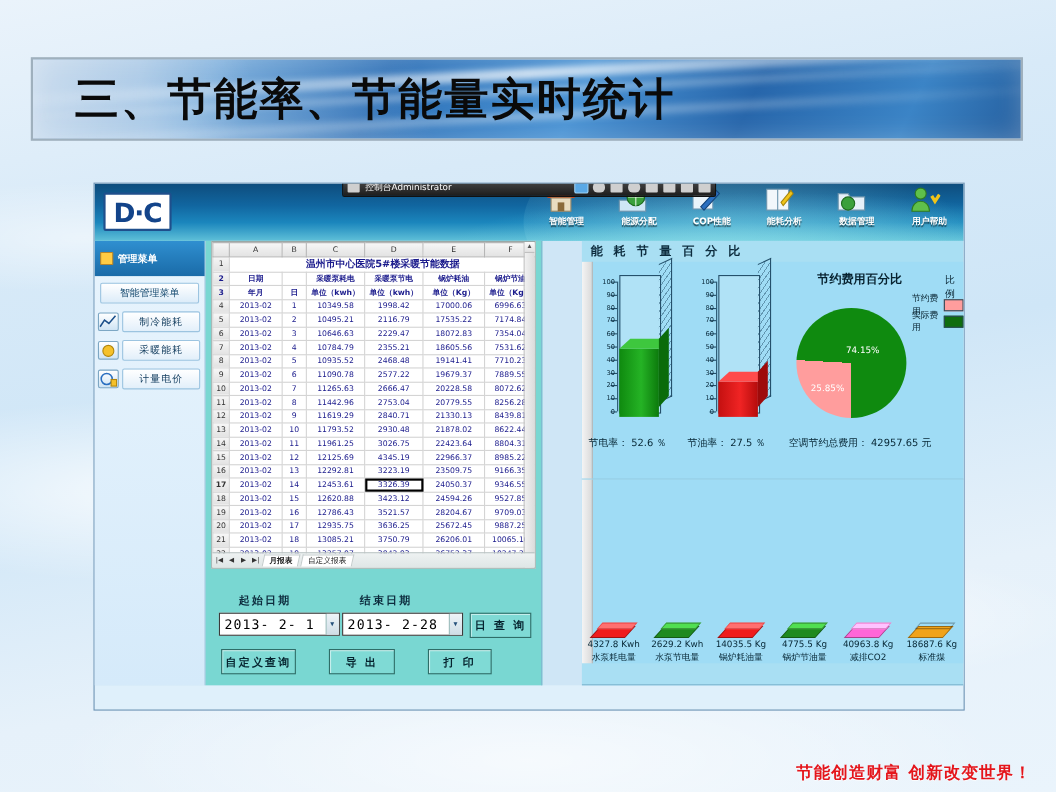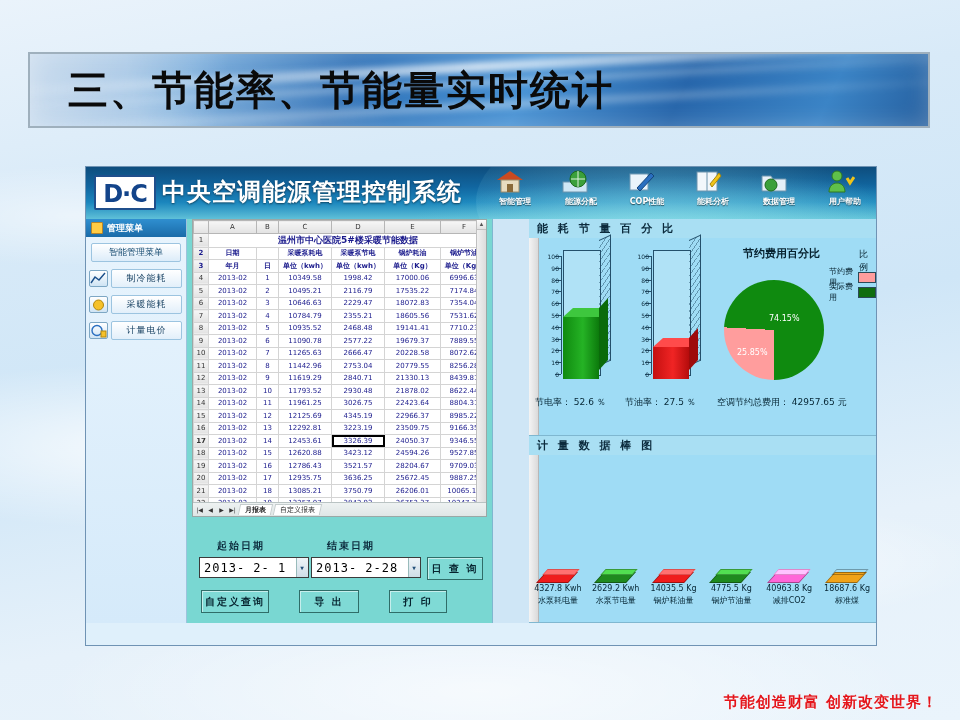--- a/index.html
+++ b/index.html
@@ -79,21 +79,21 @@
   .status-strip .dot{width:12px;height:12px;border-radius:50%;margin:0 5px 0 8px;
     background:radial-gradient(circle at 35% 30%,#a7e06a,#2f8f20);flex:none;}
   .ss-sys{position:absolute;display:flex;align-items:center;gap:4px;}
   .ss-sys .ic{width:13px;height:13px;border-radius:50%;
     background:radial-gradient(circle at 35% 30%,#cfe9ff,#3f86c8);}
   .ss-sys .ic.orange{background:radial-gradient(circle at 35% 30%,#ffe0a0,#e08a1e);}
   
   .app-body{display:flex;height:404px;background:#cfe6f6;}
   .sidebar{width:100px;background:linear-gradient(180deg,#e8f4fd,#d5eafa);
     border-right:1px solid #9dc3dd;}
-  .sb-head{height:18px;background:linear-gradient(180deg,#2f8fd0,#1a6ba8);
+  .sb-head{height:32px;background:linear-gradient(180deg,#2f8fd0,#1a6ba8);
     display:flex;align-items:center;gap:4px;padding-left:5px;}
   .sb-head .bx{width:10px;height:10px;background:#ffcc44;border:1px solid #b5852a;border-radius:1px;}
   .sb-head span{color:#fff;font-size:9px;font-weight:bold;
     font-family:"DejaVu Sans","Liberation Sans",sans-serif;}
   .sb-sub{margin:6px 5px 0 5px;height:17px;border:1px solid #9cc4e0;border-radius:2px;
     background:linear-gradient(180deg,#ffffff,#dcecf9);display:flex;align-items:center;
     justify-content:center;font-size:9px;color:#14496f;
     font-family:"DejaVu Sans","Liberation Sans",sans-serif;}
   .sb-item{margin:7px 4px 0 3px;display:flex;align-items:center;gap:3px;cursor:pointer;}
   .sb-ic{width:17px;height:15px;border:1px solid #7da7c4;border-radius:2px;flex:none;
@@ -179,21 +179,21 @@
     font-family:"DejaVu Sans","Liberation Sans",sans-serif;}
   .lg-row{position:absolute;display:flex;align-items:center;gap:4px;font-size:8px;color:#07222f;
     font-family:"DejaVu Sans","Liberation Sans",sans-serif;}
   .lg-sw{width:20px;height:9px;border:1px solid #2b4a58;}
   .pie{position:absolute;width:100px;height:100px;border-radius:50%;}
   .pie-lab{position:absolute;font-size:8px;color:#fff;
     font-family:"DejaVu Sans","Liberation Sans",sans-serif;}
   .total-fee{position:absolute;font-size:9px;color:#062634;
     font-family:"DejaVu Sans","Liberation Sans",sans-serif;white-space:nowrap;}
   
-  .bars-wrap{position:absolute;left:0;bottom:16px;width:100%;display:flex;}
+  .bars-wrap{position:absolute;left:0;bottom:0;width:100%;display:flex;}
   .bar-cell{flex:1;display:flex;flex-direction:column;align-items:center;gap:2px;}
   .flat-bar{width:34px;height:13px;position:relative;}
   .flat-bar .face{position:absolute;left:0;top:3px;width:30px;height:9px;transform:skewX(-42deg);
     border:1px solid rgba(0,0,0,.35);}
   .flat-bar .cap{position:absolute;left:4px;top:0px;width:30px;height:4px;transform:skewX(-42deg);
     border:1px solid rgba(0,0,0,.3);filter:brightness(1.25);}
   .bar-val{font-size:8px;color:#062634;white-space:nowrap;
     font-family:"DejaVu Sans","Liberation Sans",sans-serif;}
   .bar-cat{font-size:8px;color:#062634;white-space:nowrap;
     font-family:"DejaVu Sans","Liberation Sans",sans-serif;}
@@ -216,21 +216,20 @@
   <div class="title-text">三、节能率、节能量实时统计</div>
 </div>
 
 <div class="app-window">
 
   <div class="app-header">
     <div class="hdr-curve"></div>
     <div class="dc-logo">
       <span>D·C</span>
     </div>
-    <div class="hdr-title">中央空调能源管理控制系统</div>
 
     <div class="toolbar">
       <div class="tb-item">
         <div class="tb-glyph">
           <svg viewBox="0 0 30 27" width="30" height="27">
               <polygon points="15,3 28,12 2,12" fill="#c94a20"></polygon>
               <rect x="6" y="12" width="18" height="12" fill="#e8dcc0" stroke="#9c8b6a"></rect>
               <rect x="12" y="16" width="6" height="8" fill="#8a6a3a"></rect>
             </svg>
         </div>
@@ -279,20 +278,33 @@
           <svg viewBox="0 0 30 27" width="30" height="27">
               <circle cx="12" cy="8" r="5" fill="#5fc04a" stroke="#2e7a22"></circle>
               <path d="M4 24c0-6 4-9 8-9s8 3 8 9z" fill="#5fc04a" stroke="#2e7a22"></path>
               <path d="M22 10l3 5 4-6" stroke="#f0c419" stroke-width="3" fill="none"></path>
             </svg>
         </div>
         <div class="tb-label">用户帮助</div>
       </div>
     </div>
 
+    <div class="os-titlebar">
+      <div class="os-icon"></div>
+      <div class="ttl">控制台Administrator</div>
+      <div style="flex:1"></div>
+      <div class="os-icon sel"></div>
+      <div class="os-icon" style="border-radius:50% 50% 40% 40%"></div>
+      <div class="os-icon"></div>
+      <div class="os-icon" style="border-radius:50% 50% 40% 40%"></div>
+      <div class="os-icon"></div>
+      <div class="os-icon"></div>
+      <div class="os-icon"></div>
+      <div class="os-icon"></div>
+    </div>
   </div>
 
 
   <div class="app-body">
 
     <div class="sidebar">
       <div class="sb-head">
         <div class="bx"></div>
         <span>管理菜单</span>
       </div>
@@ -663,21 +675,20 @@
             <span class="lg-sw" style="background:#0f6d0f"></span>
           </div>
           <div class="pie" style="left: 195px; top: 42px; background: conic-gradient(from 180deg, rgb(255, 157, 157) 0deg, rgb(255, 157, 157) 93.06deg, rgb(15, 138, 15) 93.06deg, rgb(15, 138, 15) 360deg);"></div>
           <div class="pie-lab" style="left:240px;top:76px">74.15%</div>
           <div class="pie-lab" style="left:208px;top:110px">25.85%</div>
           <div class="total-fee" style="left:188px;top:158px">空调节约总费用： 42957.65  元</div>
         </div>
       </div>
 
       <div class="rp" style="flex:1">
-        <div class="rp-title">计 量 数 据 棒 图</div>
         <div class="rp-canvas" style="height:calc(100% - 19px)">
           <div class="vscroll"></div>
           <div class="bars-wrap">
             <div class="bar-cell">
               <div class="flat-bar">
                 <div class="face" style="background:#ef1c1c"></div>
                   <div class="cap" style="background:#ff5a5a"></div>
               </div>
               <div class="bar-val">4327.8 Kwh</div>
               <div class="bar-cat">水泵耗电量</div>

